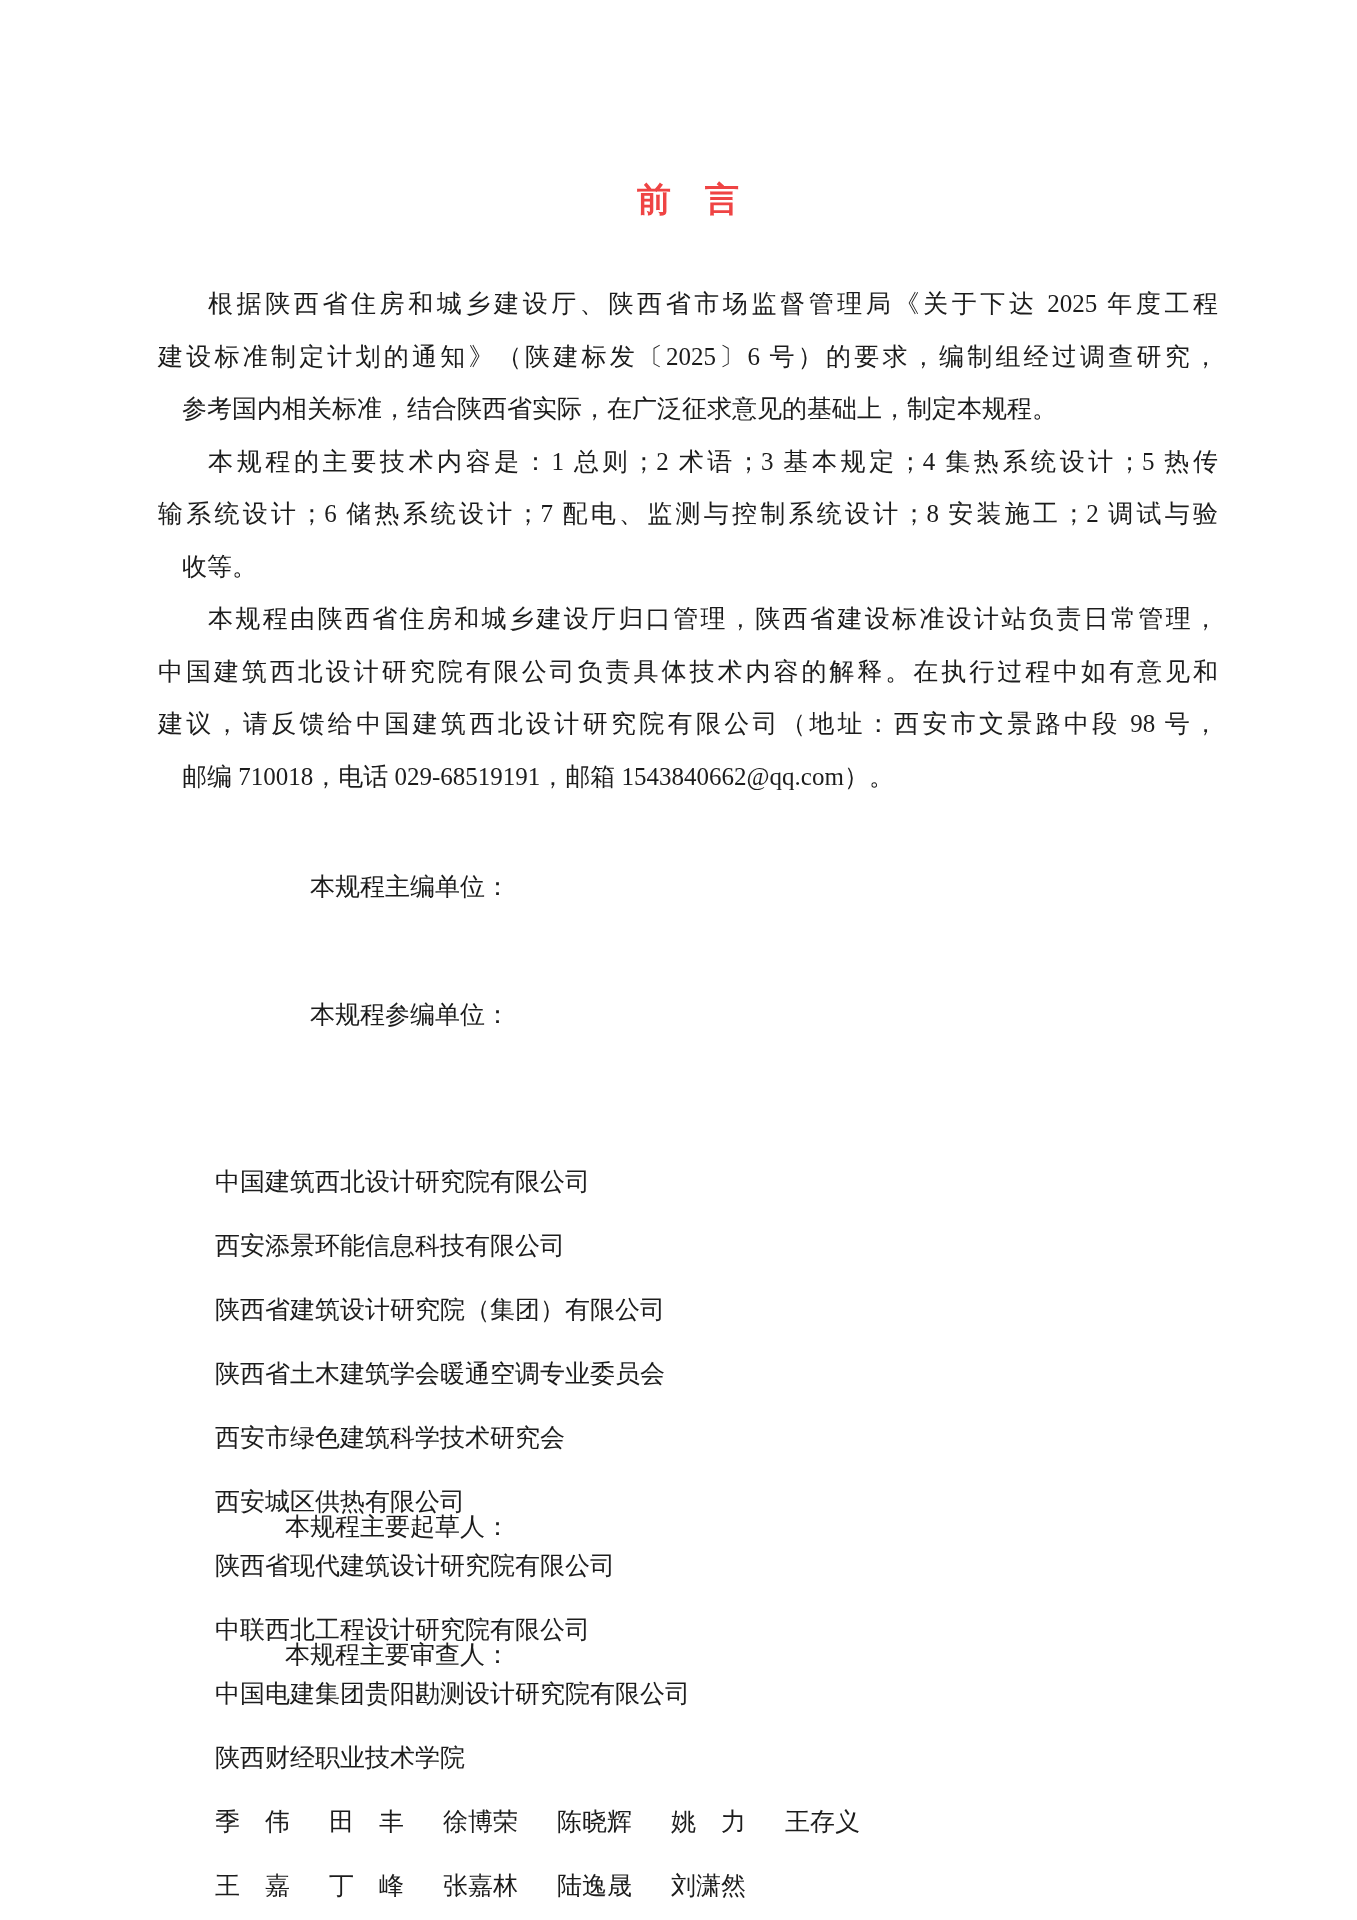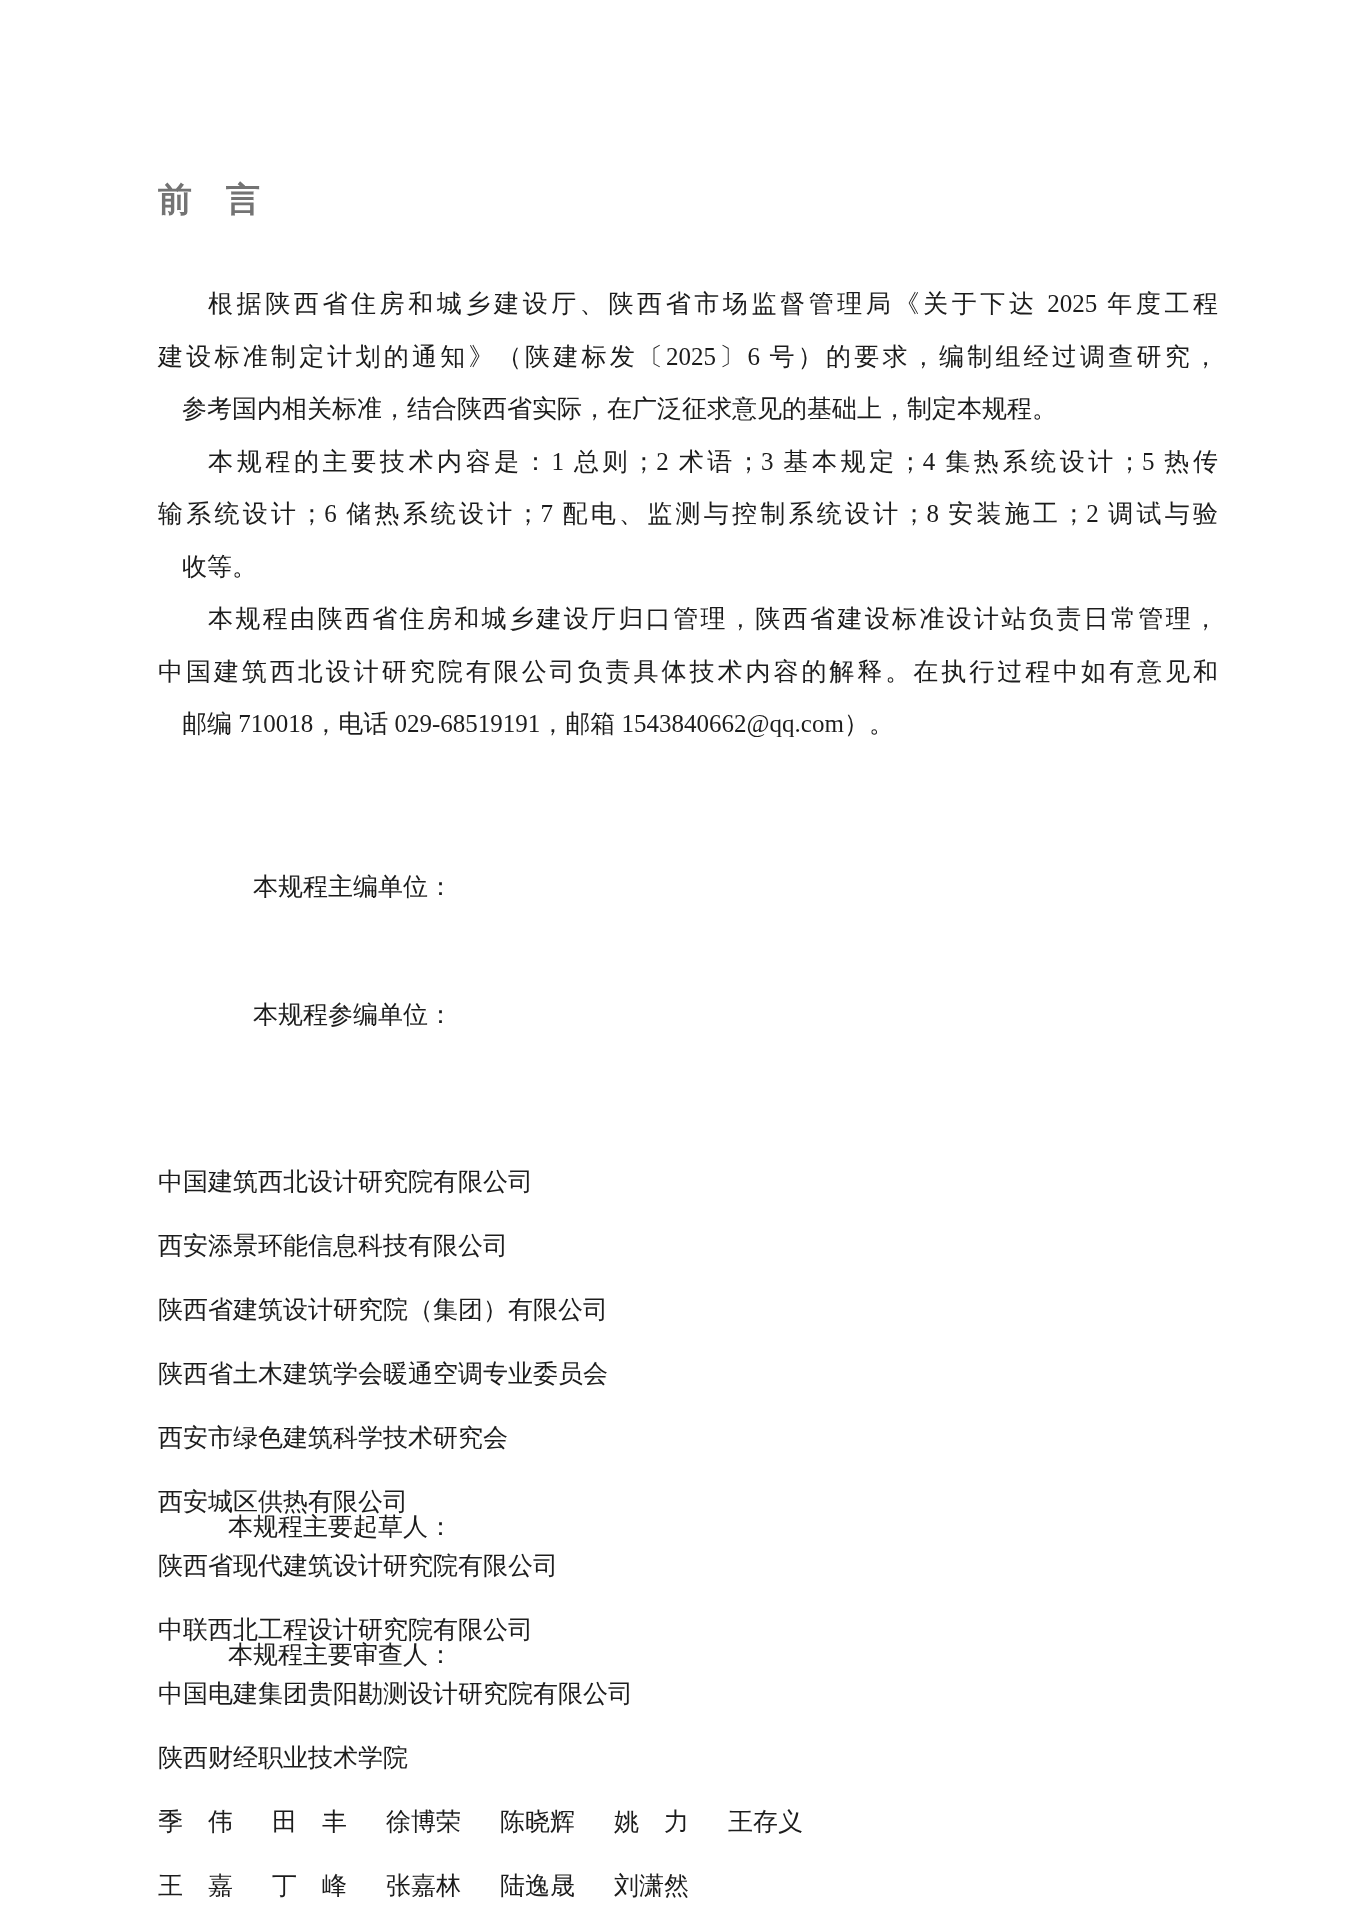--- a/index.html
+++ b/index.html
@@ -11,25 +11,26 @@
     position: relative;
     overflow: hidden;
   }
   .page {
     position: absolute; left: 0; top: 0;
     width: 1357px; height: 1920px;
   }
   .doc-title {
     position: absolute;
     left: 158px; top: 178px; width: 1060px;
+    text-align: center;
     font-family: "Liberation Sans", "DejaVu Sans", sans-serif;
     font-weight: 700;
     font-size: 34px;
     line-height: 42px;
-    color: #737373;
+    color: #ef4444;
   }
   .body-text {
     position: absolute;
     left: 158px; top: 278px; width: 1060px;
     font-size: 25px;
     line-height: 52.5px;
     text-align: justify;
     text-justify: inter-character;
   }
   .tline {
@@ -52,20 +53,21 @@
     line-height: 64px;
     flex-direction: column;
   }
   .credit-label {
     width: 295px;
     flex: 0 0 295px;
     text-align: right;
     white-space: nowrap;
   }
   .credit-value {
+    margin-left: 57px;
     white-space: nowrap;
   }
   .names {
     display: flex;
     gap: 39px;
   }
   .names .name { white-space: pre; }
 </style>
 </head>
 <body>
@@ -81,20 +83,21 @@
       <div class="tline last">参考国内相关标准，结合陕西省实际，在广泛征求意见的基础上，制定本规程。</div>
     </div>
     <div>
       <div class="tline first">本规程的主要技术内容是：1 总则；2 术语；3 基本规定；4 集热系统设计；5 热传</div>
       <div class="tline">输系统设计；6 储热系统设计；7 配电、监测与控制系统设计；8 安装施工；2 调试与验</div>
       <div class="tline last">收等。</div>
     </div>
     <div>
       <div class="tline first">本规程由陕西省住房和城乡建设厅归口管理，陕西省建设标准设计站负责日常管理，</div>
       <div class="tline">中国建筑西北设计研究院有限公司负责具体技术内容的解释。在执行过程中如有意见和</div>
+      <div class="tline">建议，请反馈给中国建筑西北设计研究院有限公司（地址：西安市文景路中段 98 号，</div>
       <div class="tline last">邮编 710018，电话 029-68519191，邮箱 1543840662@qq.com）。</div>
     </div>
   </div>
 
   <div class="credits">
 
     <div class="credit-row">
       <div class="credit-label">本规程主编单位：</div>
       <div class="credit-value">中国建筑西北设计研究院有限公司</div>
     </div>

